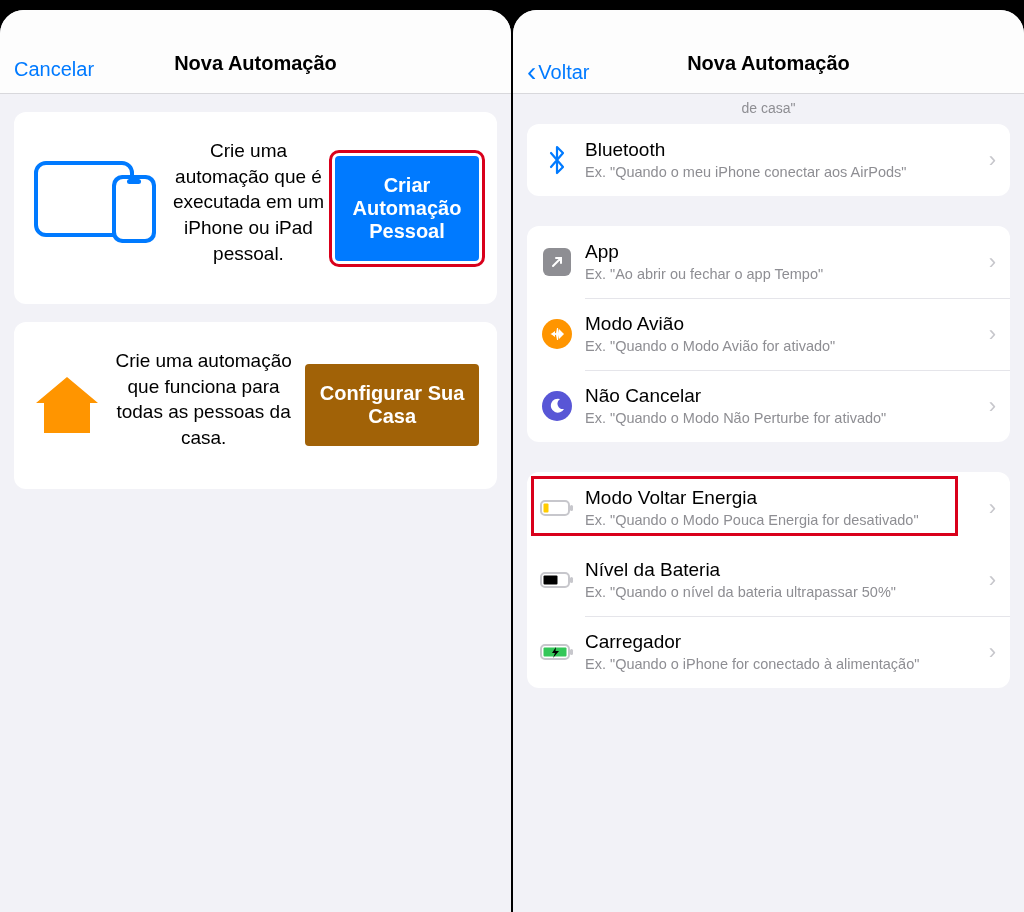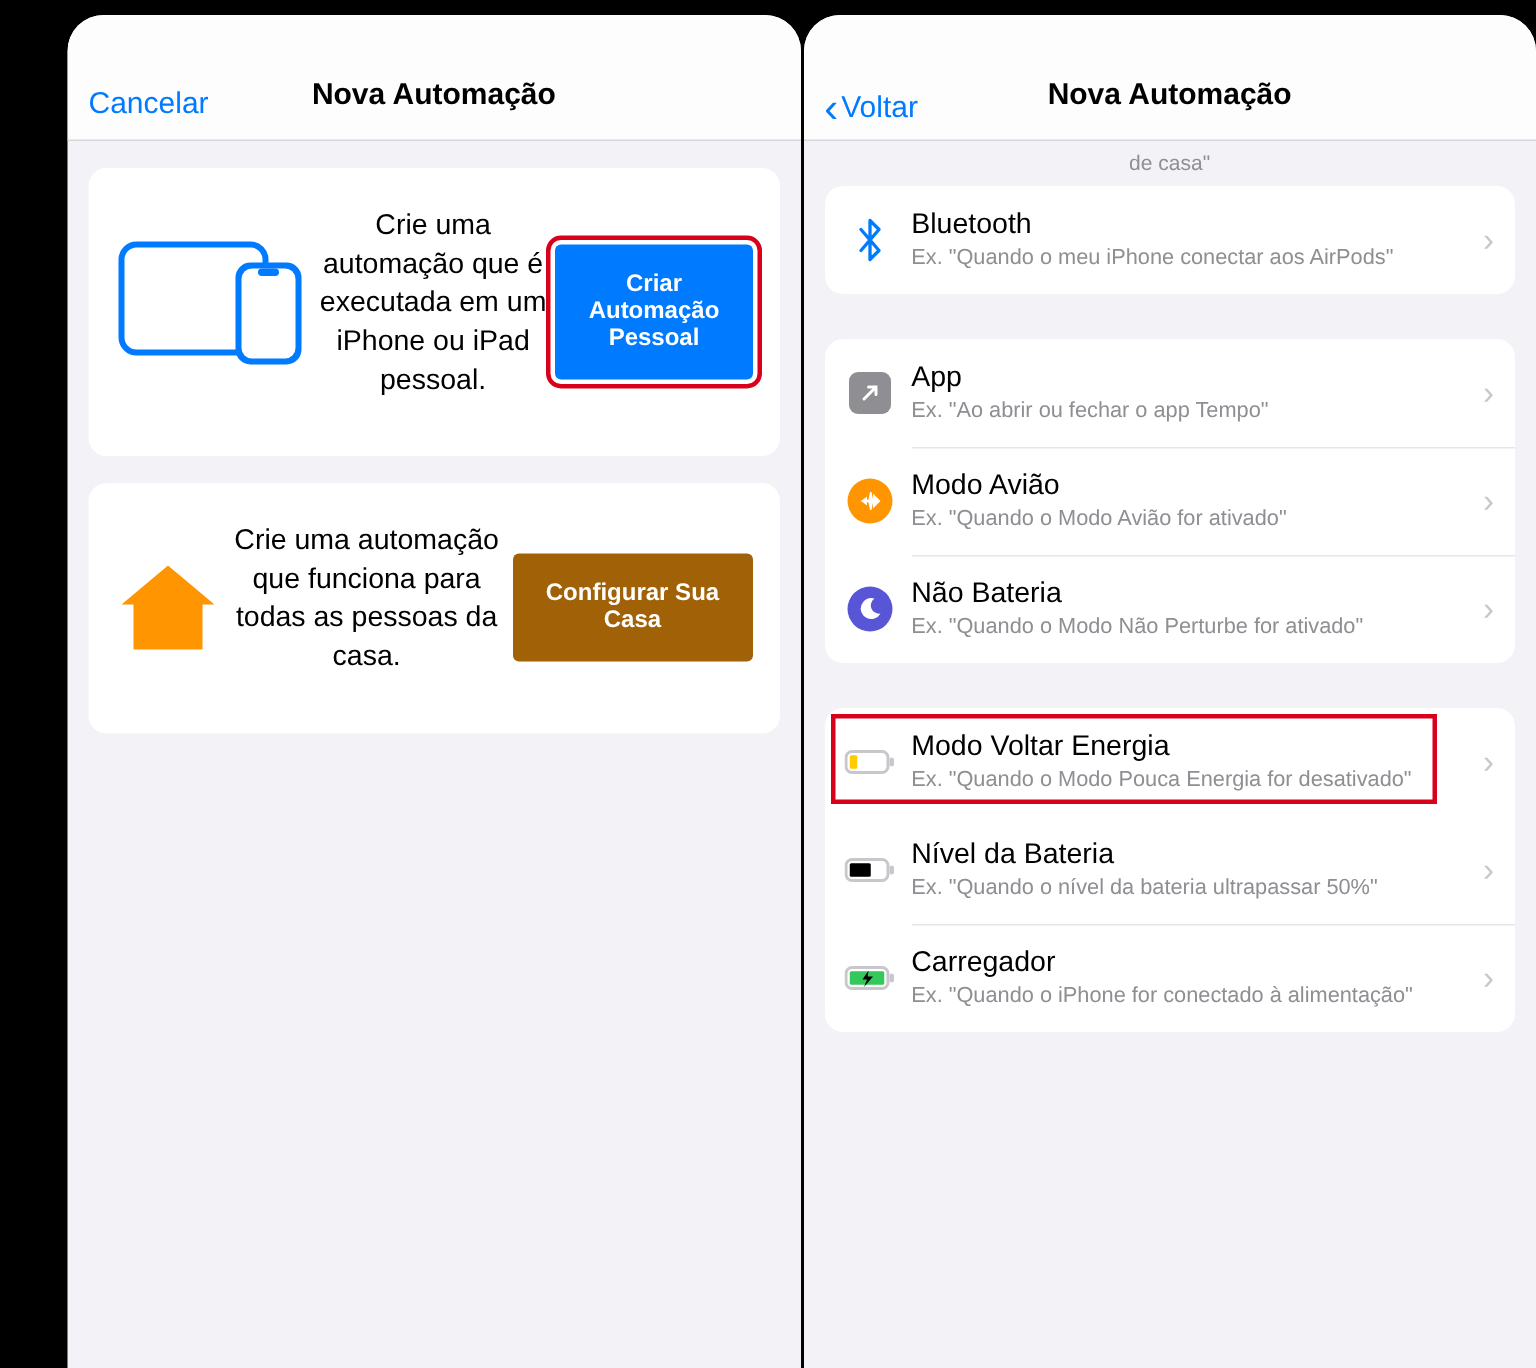--- a/index.html
+++ b/index.html
@@ -1,27 +1,27 @@
 <!DOCTYPE html>
 <html><head>
 <meta charset="utf-8">
 <style>
   * { box-sizing: border-box; margin: 0; padding: 0; font-family: -apple-system, BlinkMacSystemFont, "Helvetica Neue", Arial, sans-serif; }
   body { background: #000; width: 1024px; height: 912px; overflow: hidden; }
-  .container { display: flex; width: 100%; height: 100%; gap: 2px; padding-left: 45px; }
+  .container { display: flex; width: 100%; height: 100%; gap: 2px; }
   .phone { flex: 1; background: #f2f2f7; display: flex; flex-direction: column; border-radius: 24px 24px 0 0; overflow: hidden; margin-top: 10px;}
   .navbar { height: 84px; background: #fdfdfd; border-bottom: 1px solid #d8d8dc; display: flex; align-items: center; justify-content: center; position: relative; padding: 0 12px; padding-top: 24px;}
   .nav-left { position: absolute; left: 14px; top: 48px; display: flex; align-items: center; color: #007aff; font-size: 20px; }
   .nav-back-chevron { font-size: 28px; font-weight: 300; margin-right: 2px; line-height: 1;}
   .nav-title { font-size: 20px; font-weight: 600; color: #000; }
   .content { flex: 1; overflow: hidden; padding: 0; }
   
   .card { background: #fff; border-radius: 12px; margin: 18px 14px; padding: 20px 18px; display: flex; flex-direction: row; align-items: center; }
   .card-desc { font-size: 19px; color: #000; text-align: center; line-height: 1.35; margin-top: 6px; margin-bottom: 18px; }
-  .big-btn { width: 100%; border: none; border-radius: 4px; padding: 18px 10px; font-size: 16px; font-weight: 600; color: #fff; }
+  .big-btn { width: 100%; border: none; border-radius: 4px; padding: 18px 10px; font-size: 20px; font-weight: 600; color: #fff; }
   .btn-blue { background: #007aff; }
   .btn-orange { background: #a16207; }
   .highlight-red { outline: 3px solid #d9001b; outline-offset: 3px;}
   .devices-icon { margin: 8px 0 18px 0; }
   .house-icon { margin: 18px 0 12px 0; }
   
   .truncated-subtitle { font-size: 14px; color: #8e8e93; text-align: center; padding: 6px 0 8px 0; }
   .list-group { background: #fff; border-radius: 12px; margin: 0 14px 30px 14px; overflow: hidden; }
   .list-row { display: flex; align-items: center; padding: 14px 14px 14px 12px; position: relative; min-height: 72px; justify-content: space-between;}
   .list-row + .list-row::before { content: ""; position: absolute; top: 0; left: 58px; right: 0; height: 1px; background: #e5e5ea; }
@@ -131,21 +131,21 @@
         </div>
         <div class="list-row">
           <div class="row-icon">
             <div class="icon-circle-purple">
               <svg width="18" height="18" viewBox="0 0 18 18">
                   <path d="M12 2 A7 7 0 1 0 16 12 A5.5 5.5 0 0 1 12 2 Z" fill="#fff"></path>
                 </svg>
             </div>
           </div>
           <div class="row-text">
-            <div class="row-title">Não Bateria</div>
+            <div class="row-title">Não Cancelar</div>
             <div class="row-sub">Ex. "Quando o Modo Não Perturbe for ativado"</div>
           </div>
           <div class="chevron-right">›</div>
         </div>
       </div>
 
       <div class="list-group">
         <div style="position:relative;">
           <div class="list-row">
             <div class="row-icon">

